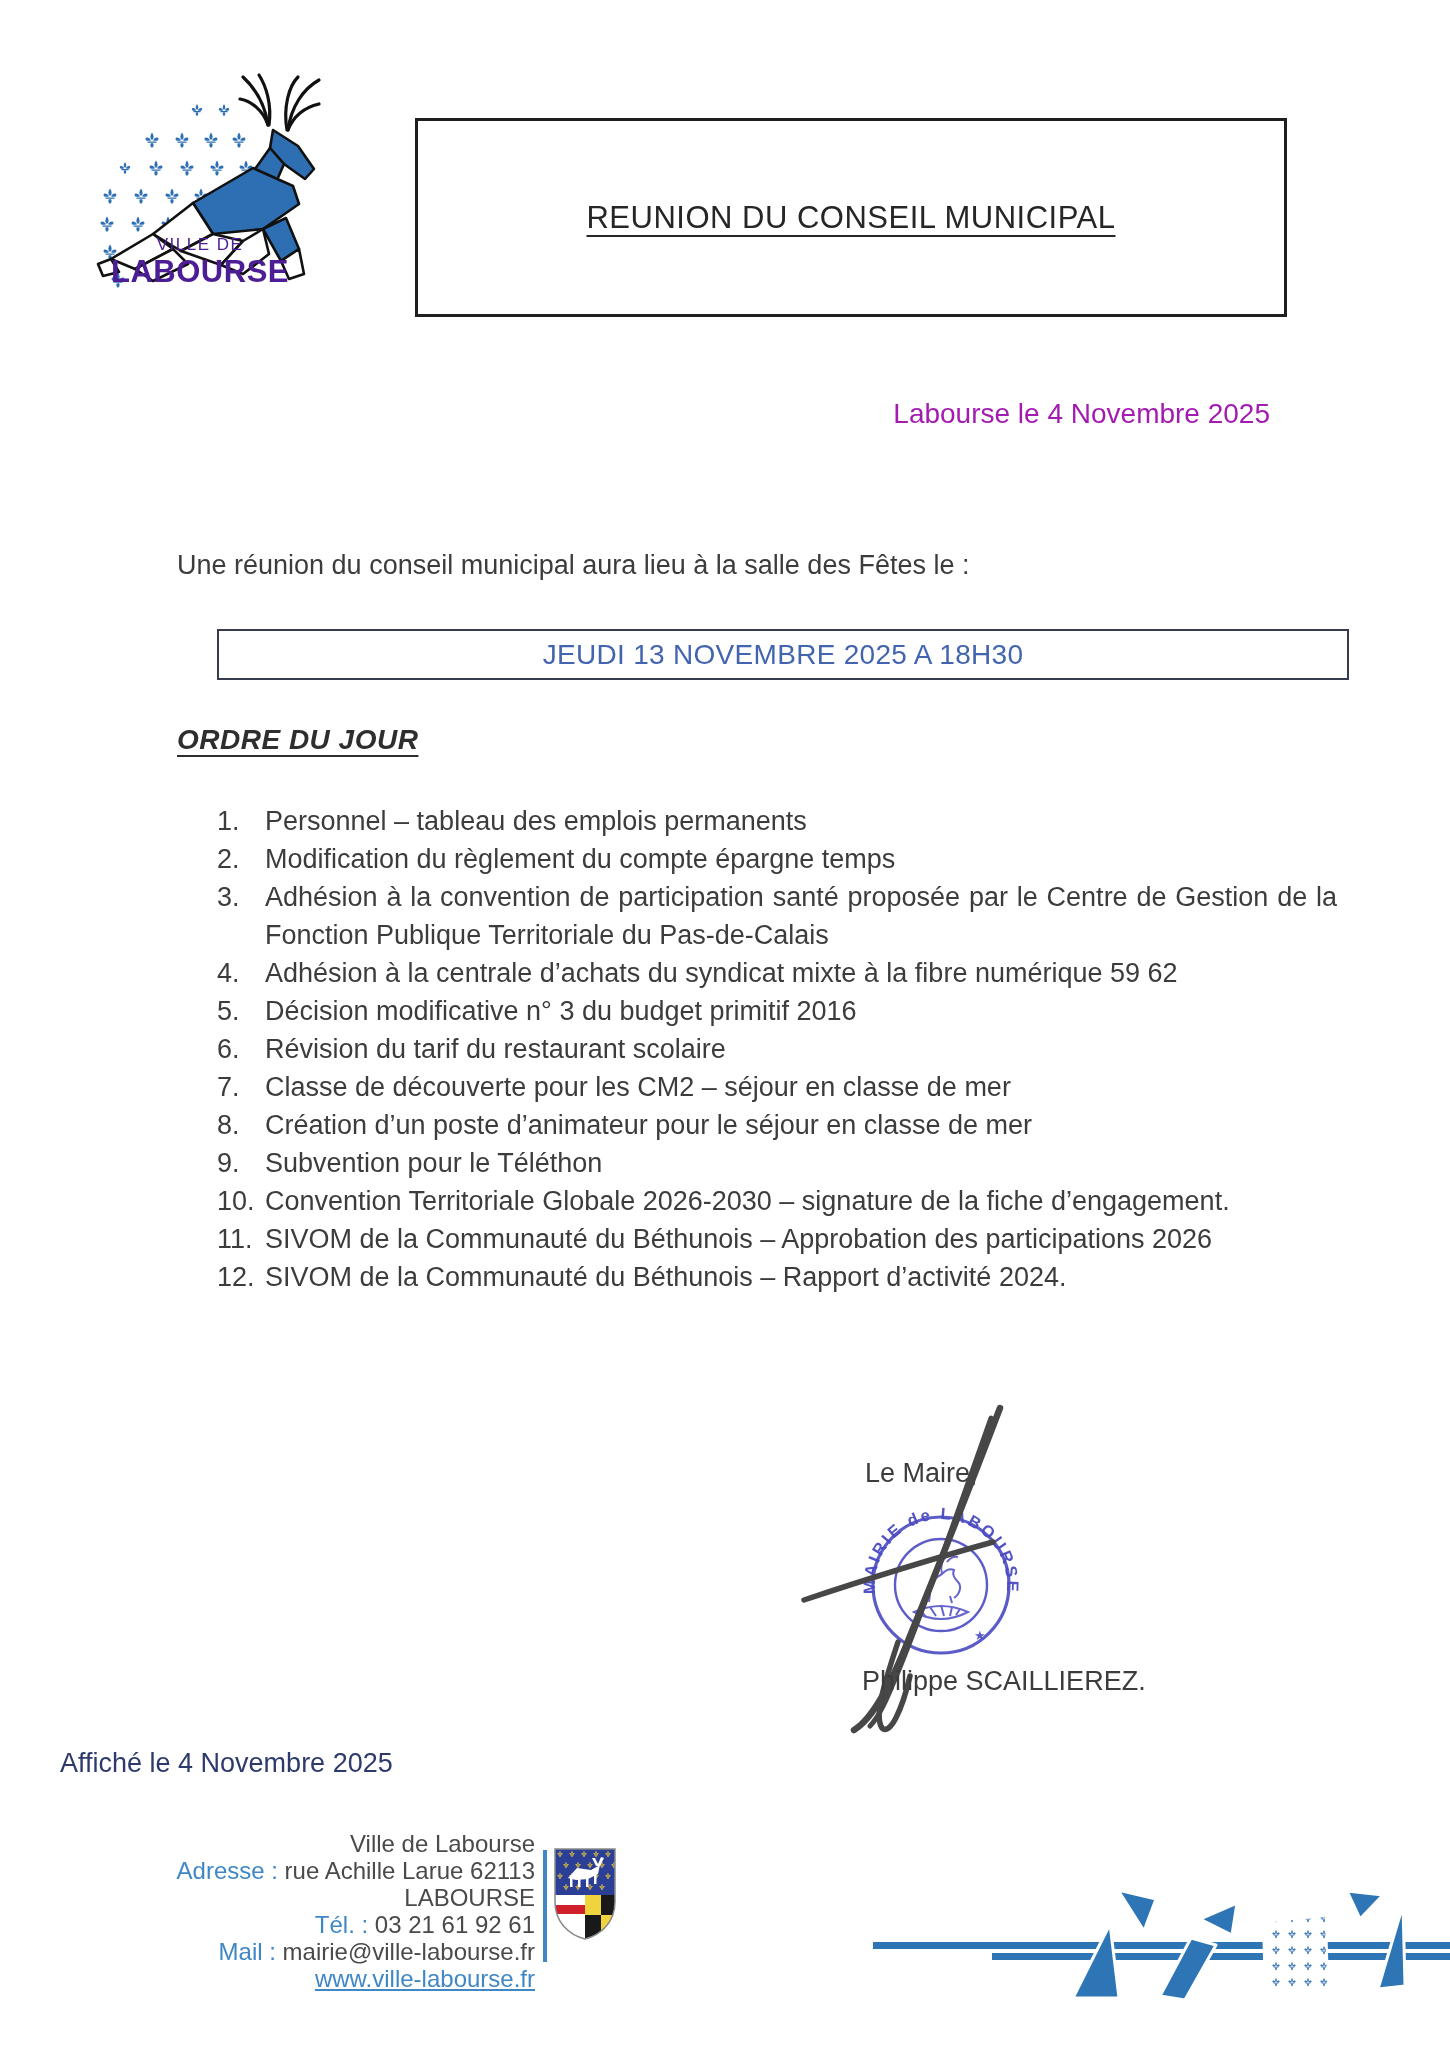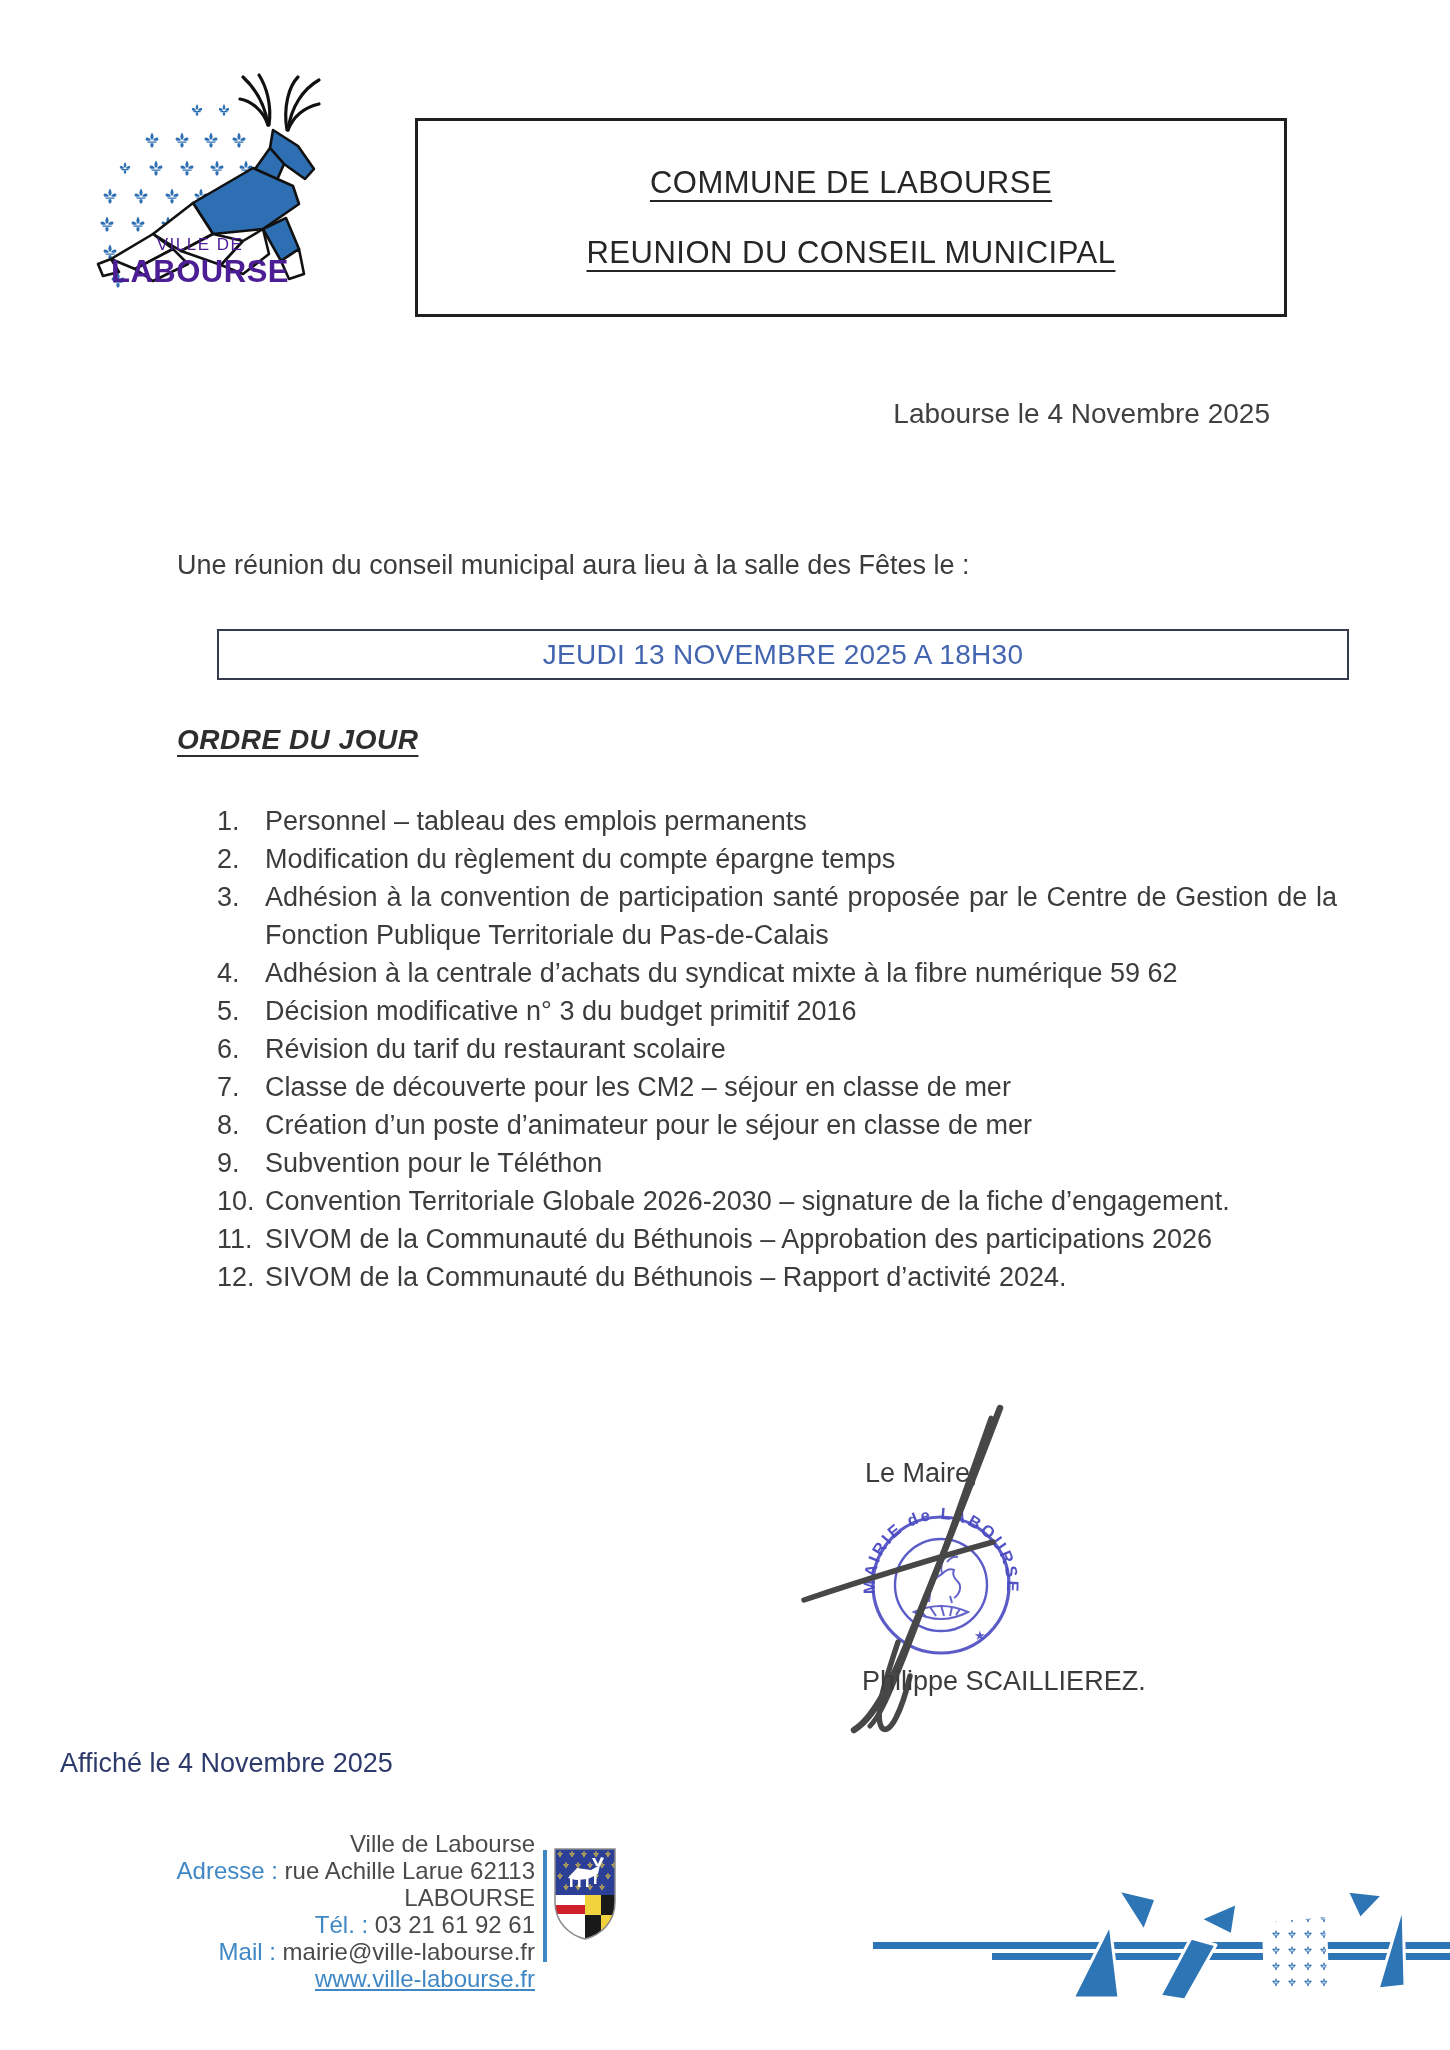--- a/index.html
+++ b/index.html
@@ -12,21 +12,21 @@
   .logo-text{position:absolute;right:62px;top:168px;text-align:center;color:#4c1d95;line-height:1;}
   .logo-text .l1{font-size:17px;letter-spacing:1.5px;font-weight:400;}
   .logo-text .l2{font-size:31px;font-weight:800;letter-spacing:.5px;margin-top:3px;}
 
   
   .header-box{position:absolute;left:415px;top:118px;width:866px;height:193px;border:3px solid #1f1f1f;background:#fff;
     display:flex;flex-direction:column;align-items:center;justify-content:center;gap:34px;}
   .header-box .line{font-size:31px;color:#262626;letter-spacing:.5px;
     text-decoration:underline;text-underline-offset:7px;text-decoration-thickness:2px;}
 
-  .dateline{position:absolute;right:180px;top:398px;font-size:28px;color:#404040;}
+  .dateline{position:absolute;right:180px;top:398px;font-size:28px;color:#a21caf;}
 
   .intro{position:absolute;left:177px;top:550px;font-size:27px;color:#3c3c3c;}
 
   .meeting-box{position:absolute;left:217px;top:629px;width:1128px;height:47px;border:2.5px solid #363c4e;
     display:flex;align-items:center;justify-content:center;}
   .meeting-box .txt{font-size:28px;color:#4365b0;letter-spacing:.3px;}
 
   .agenda-heading{position:absolute;left:177px;top:724px;font-size:28px;font-style:italic;font-weight:600;
     color:#2e2e2e;letter-spacing:.5px;text-decoration:underline;text-underline-offset:6px;text-decoration-thickness:2px;}
 
@@ -122,21 +122,20 @@
         </g>
       </g>
     </svg>
     <div class="logo-text">
       <div class="l1">VILLE DE</div>
       <div class="l2">LABOURSE</div>
     </div>
   </div>
 
   <div class="header-box">
-    <div class="line">COMMUNE DE LABOURSE</div>
     <div class="line">REUNION DU CONSEIL MUNICIPAL</div>
   </div>
 
   <div class="dateline">Labourse le 4 Novembre 2025</div>
 
   <div class="intro">Une réunion du conseil municipal aura lieu à la salle des Fêtes le :</div>
 
   <div class="meeting-box">
     <span class="txt">JEUDI 13 NOVEMBRE 2025 A 18H30</span>
   </div>

